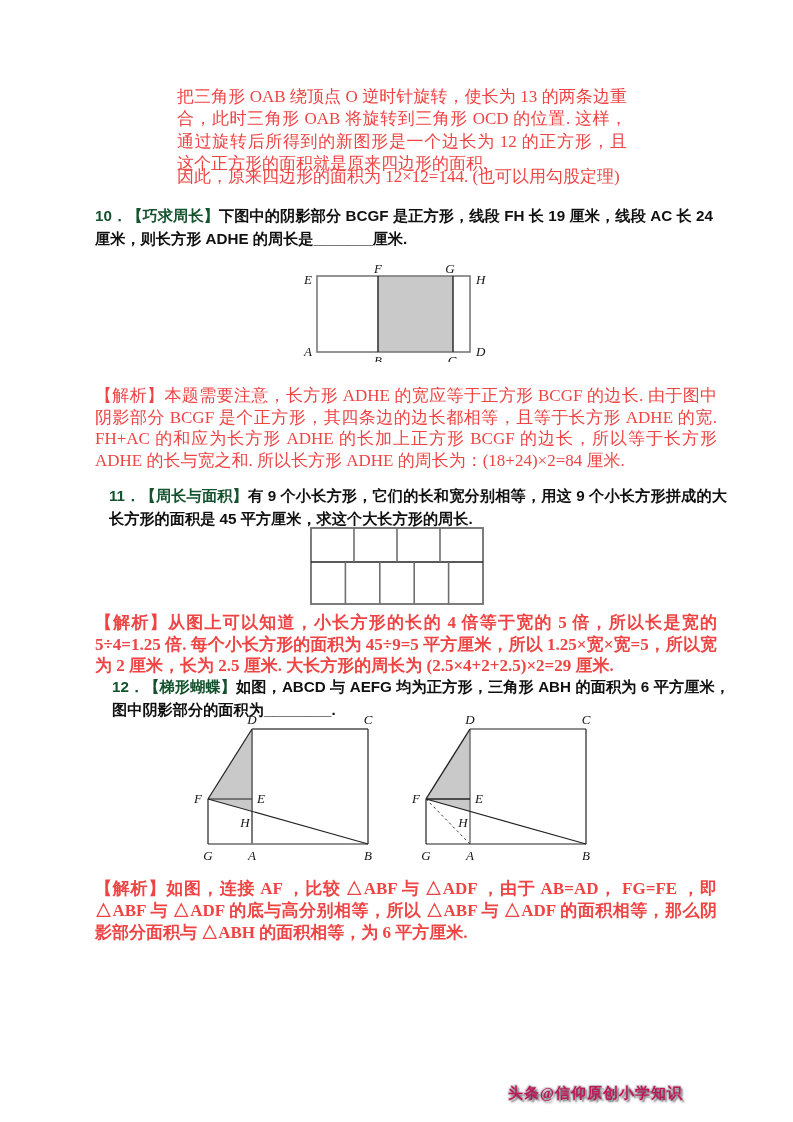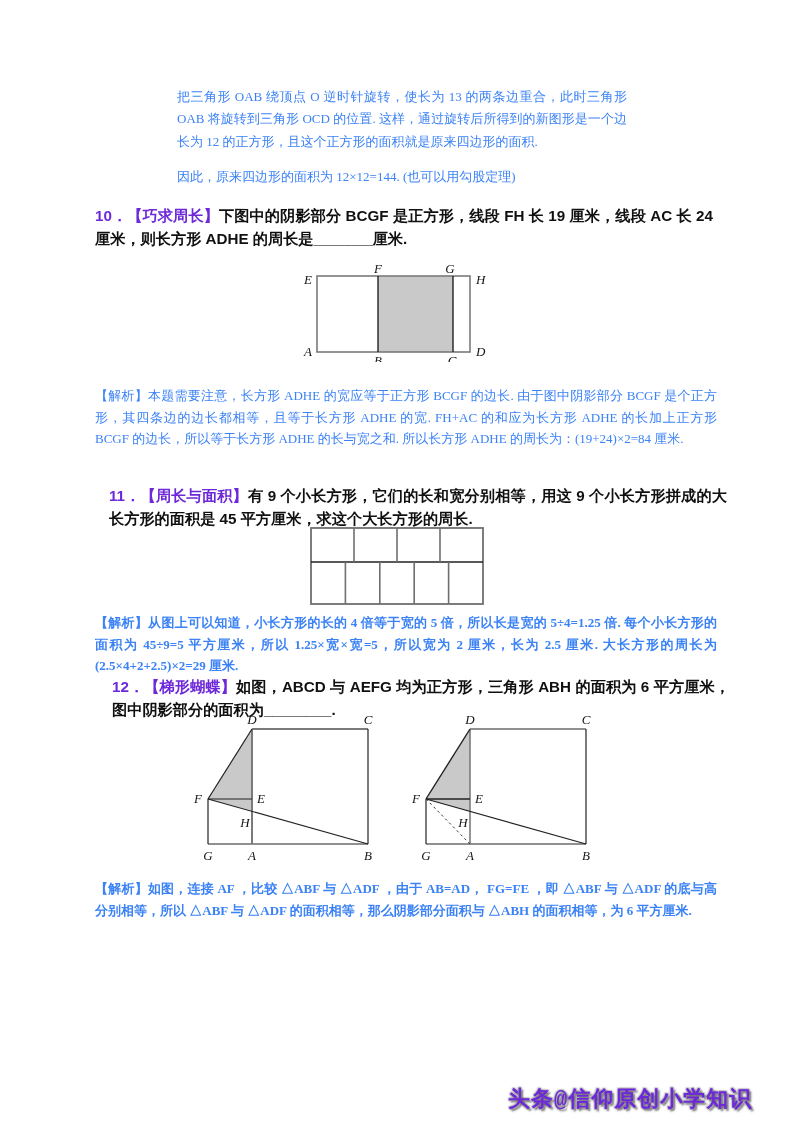--- a/index.html
+++ b/index.html
@@ -7,47 +7,47 @@
     position:relative;
     width:793px;height:1122px;
     background:#ffffff;
     overflow:hidden;
     font-family:"Liberation Serif",serif;
     color:#1c1c1c;
   }
   .abs{position:absolute;margin:0;}
   .kai{
     font-family:"Liberation Serif",serif;
-    font-size:13px;
+    font-size:17px;
     line-height:22.4px;
     text-align:justify;
-    color:#3b82f6;
+    color:#ef4444;
   }
   .stmt{
     font-family:"Liberation Sans",sans-serif;
     font-weight:bold;
     font-size:15.2px;
     line-height:23px;
     text-align:justify;
     color:#101010;
   }
-  .stmt .red-label{color:#6d28d9;}
+  .stmt .red-label{color:#14532d;}
   .fig{display:block;}
   .fig text{
     font-family:"Liberation Serif",serif;
     font-style:italic;
     font-size:13px;
     fill:#141414;
   }
   .watermark{
-    font-family:Liberation Mono, monospace;
+    font-family:Liberation Serif, serif;
     font-weight:bold;
-    font-size:22px;
+    font-size:15px;
     letter-spacing:1px;
-    color:#6d28d9;
+    color:#be185d;
     text-shadow:
       2px 2px 2px rgba(90,90,90,0.85),
       -1px -1px 1px rgba(170,170,170,0.6),
       1px -1px 1px rgba(150,150,150,0.4),
       -1px 1px 1px rgba(150,150,150,0.4);
     white-space:nowrap;
   }
 </style>
 </head>
 <body>
@@ -67,21 +67,21 @@
     <text x="12" y="22" text-anchor="end">E</text>
     <text x="78" y="11" text-anchor="middle">F</text>
     <text x="150" y="11" text-anchor="middle">G</text>
     <text x="176" y="22" text-anchor="start">H</text>
     <text x="12" y="94" text-anchor="end">A</text>
     <text x="78" y="103" text-anchor="middle">B</text>
     <text x="152" y="103" text-anchor="middle">C</text>
     <text x="176" y="94" text-anchor="start">D</text>
   </svg>
 
-  <p class="abs kai" style="left:95px;top:385px;width:622px;line-height:21.6px;">【解析】本题需要注意，长方形 ADHE 的宽应等于正方形 BCGF 的边长. 由于图中阴影部分 BCGF 是个正方形，其四条边的边长都相等，且等于长方形 ADHE 的宽.  FH+AC 的和应为长方形 ADHE 的长加上正方形 BCGF 的边长，所以等于长方形 ADHE 的长与宽之和.  所以长方形 ADHE 的周长为：(19+24)×2=84 厘米.</p>
+  <p class="abs kai" style="left:95px;top:385px;width:622px;line-height:21.6px;">【解析】本题需要注意，长方形 ADHE 的宽应等于正方形 BCGF 的边长. 由于图中阴影部分 BCGF 是个正方形，其四条边的边长都相等，且等于长方形 ADHE 的宽.  FH+AC 的和应为长方形 ADHE 的长加上正方形 BCGF 的边长，所以等于长方形 ADHE 的长与宽之和.  所以长方形 ADHE 的周长为：(18+24)×2=84 厘米.</p>
 
   <p class="abs stmt" style="left:95px;top:484px;width:618px;margin-left:14px;"><span class="red-label">11．【周长与面积】</span><span>有 9 个小长方形，它们的长和宽分别相等，用这 9 个小长方形拼成的大长方形的面积是 45 平方厘米，求这个大长方形的周长.</span></p>
 
   <svg class="abs fig" style="left:300px;top:520px;" width="200" height="95" viewBox="0 0 200 95">
     <rect x="11" y="8" width="172" height="76" fill="none" stroke="#6f6f6f" stroke-width="1.8"></rect>
     <line x1="11" y1="42" x2="183" y2="42" stroke="#222" stroke-width="1.3"></line>
     <line x1="54" y1="8" x2="54" y2="42" stroke="#6f6f6f" stroke-width="1.6"></line>
     <line x1="97" y1="8" x2="97" y2="42" stroke="#6f6f6f" stroke-width="1.6"></line>
     <line x1="140" y1="8" x2="140" y2="42" stroke="#6f6f6f" stroke-width="1.6"></line>
     <line x1="45.4" y1="42" x2="45.4" y2="84" stroke="#6f6f6f" stroke-width="1.6"></line>

